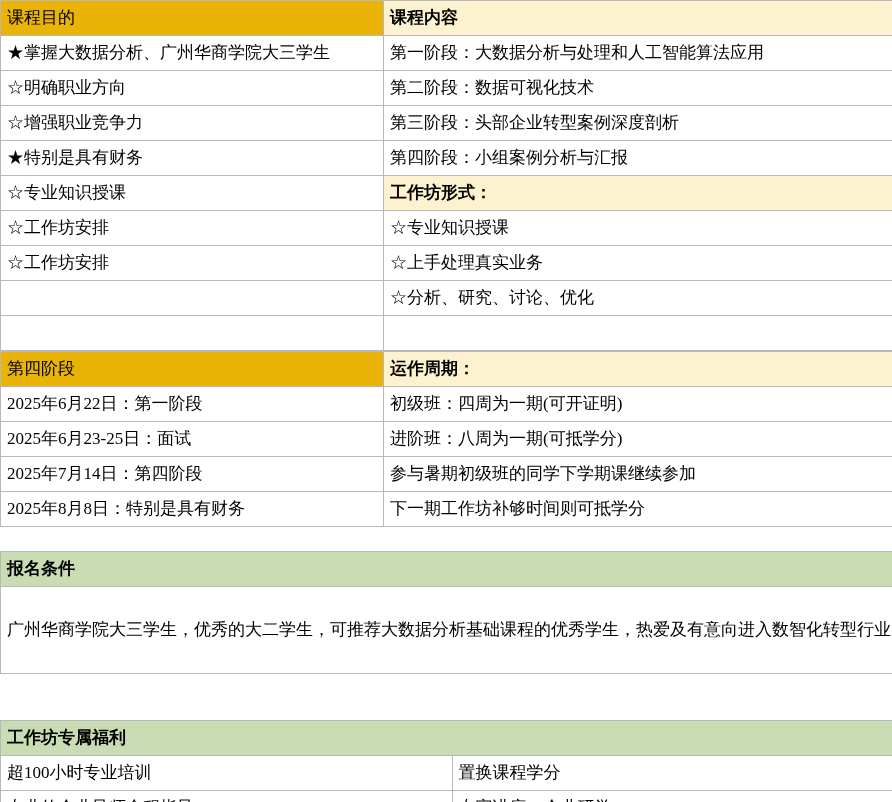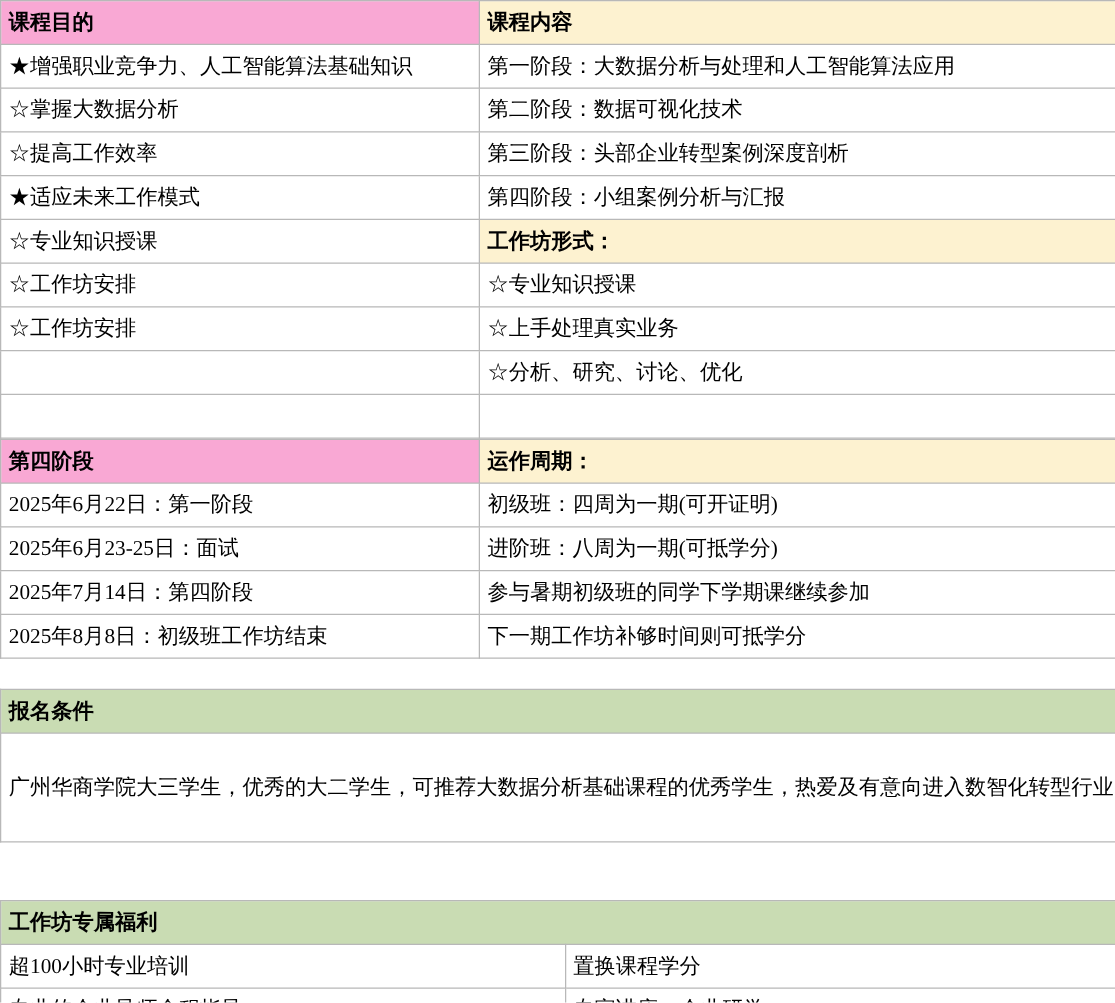--- a/index.html
+++ b/index.html
@@ -40,22 +40,22 @@
     height: 22px;
     border-left: 1px solid #b8b8b8;
     border-right: 1px solid #b8b8b8;
   }
   tr.gap td {
     border: none;
     height: 20px;
     background: #ffffff;
   }
   .hdr-orange {
-    background: #f9a8d4;
-    font-weight: bold;
+    background: #eab308;
+    font-weight: normal;
   }
   .hdr-cream {
     background: #fdf2d0;
     font-weight: bold;
   }
   .hdr-green {
     background: #c9dcb3;
     font-weight: bold;
   }
   .two-line {
@@ -82,33 +82,33 @@
 
 <div class="sheet">
 
   <table class="grid">
     <tbody>
         <tr>
       <td class="col-left hdr-orange">课程目的</td>
       <td class="col-right hdr-cream">课程内容</td>
     </tr>
     <tr>
-      <td class="col-left two-line">★增强职业竞争力、人工智能算法基础知识</td>
+      <td class="col-left two-line">★掌握大数据分析、广州华商学院大三学生</td>
       <td class="col-right">第一阶段：大数据分析与处理和人工智能算法应用</td>
     </tr>
     <tr>
-      <td class="col-left">☆掌握大数据分析</td>
+      <td class="col-left">☆明确职业方向</td>
       <td class="col-right">第二阶段：数据可视化技术</td>
     </tr>
     <tr>
-      <td class="col-left">☆提高工作效率</td>
+      <td class="col-left">☆增强职业竞争力</td>
       <td class="col-right">第三阶段：头部企业转型案例深度剖析</td>
     </tr>
     <tr>
-      <td class="col-left">★适应未来工作模式</td>
+      <td class="col-left">★特别是具有财务</td>
       <td class="col-right">第四阶段：小组案例分析与汇报</td>
     </tr>
     <tr>
       <td class="col-left">☆专业知识授课</td>
       <td class="col-right hdr-cream">工作坊形式：</td>
     </tr>
     <tr>
       <td class="col-left">☆工作坊安排</td>
       <td class="col-right">☆专业知识授课</td>
     </tr>
@@ -139,21 +139,21 @@
     </tr>
     <tr>
       <td class="col-left">2025年6月23-25日：面试</td>
       <td class="col-right">进阶班：八周为一期(可抵学分)</td>
     </tr>
     <tr>
       <td class="col-left">2025年7月14日：第四阶段</td>
       <td class="col-right">参与暑期初级班的同学下学期课继续参加</td>
     </tr>
     <tr>
-      <td class="col-left">2025年8月8日：初级班工作坊结束</td>
+      <td class="col-left">2025年8月8日：特别是具有财务</td>
       <td class="col-right">下一期工作坊补够时间则可抵学分</td>
     </tr>
   </tbody>
     </table>
 
   <table class="grid">
     <tbody>
         <tr class="gap">
       <td></td>
     </tr>

